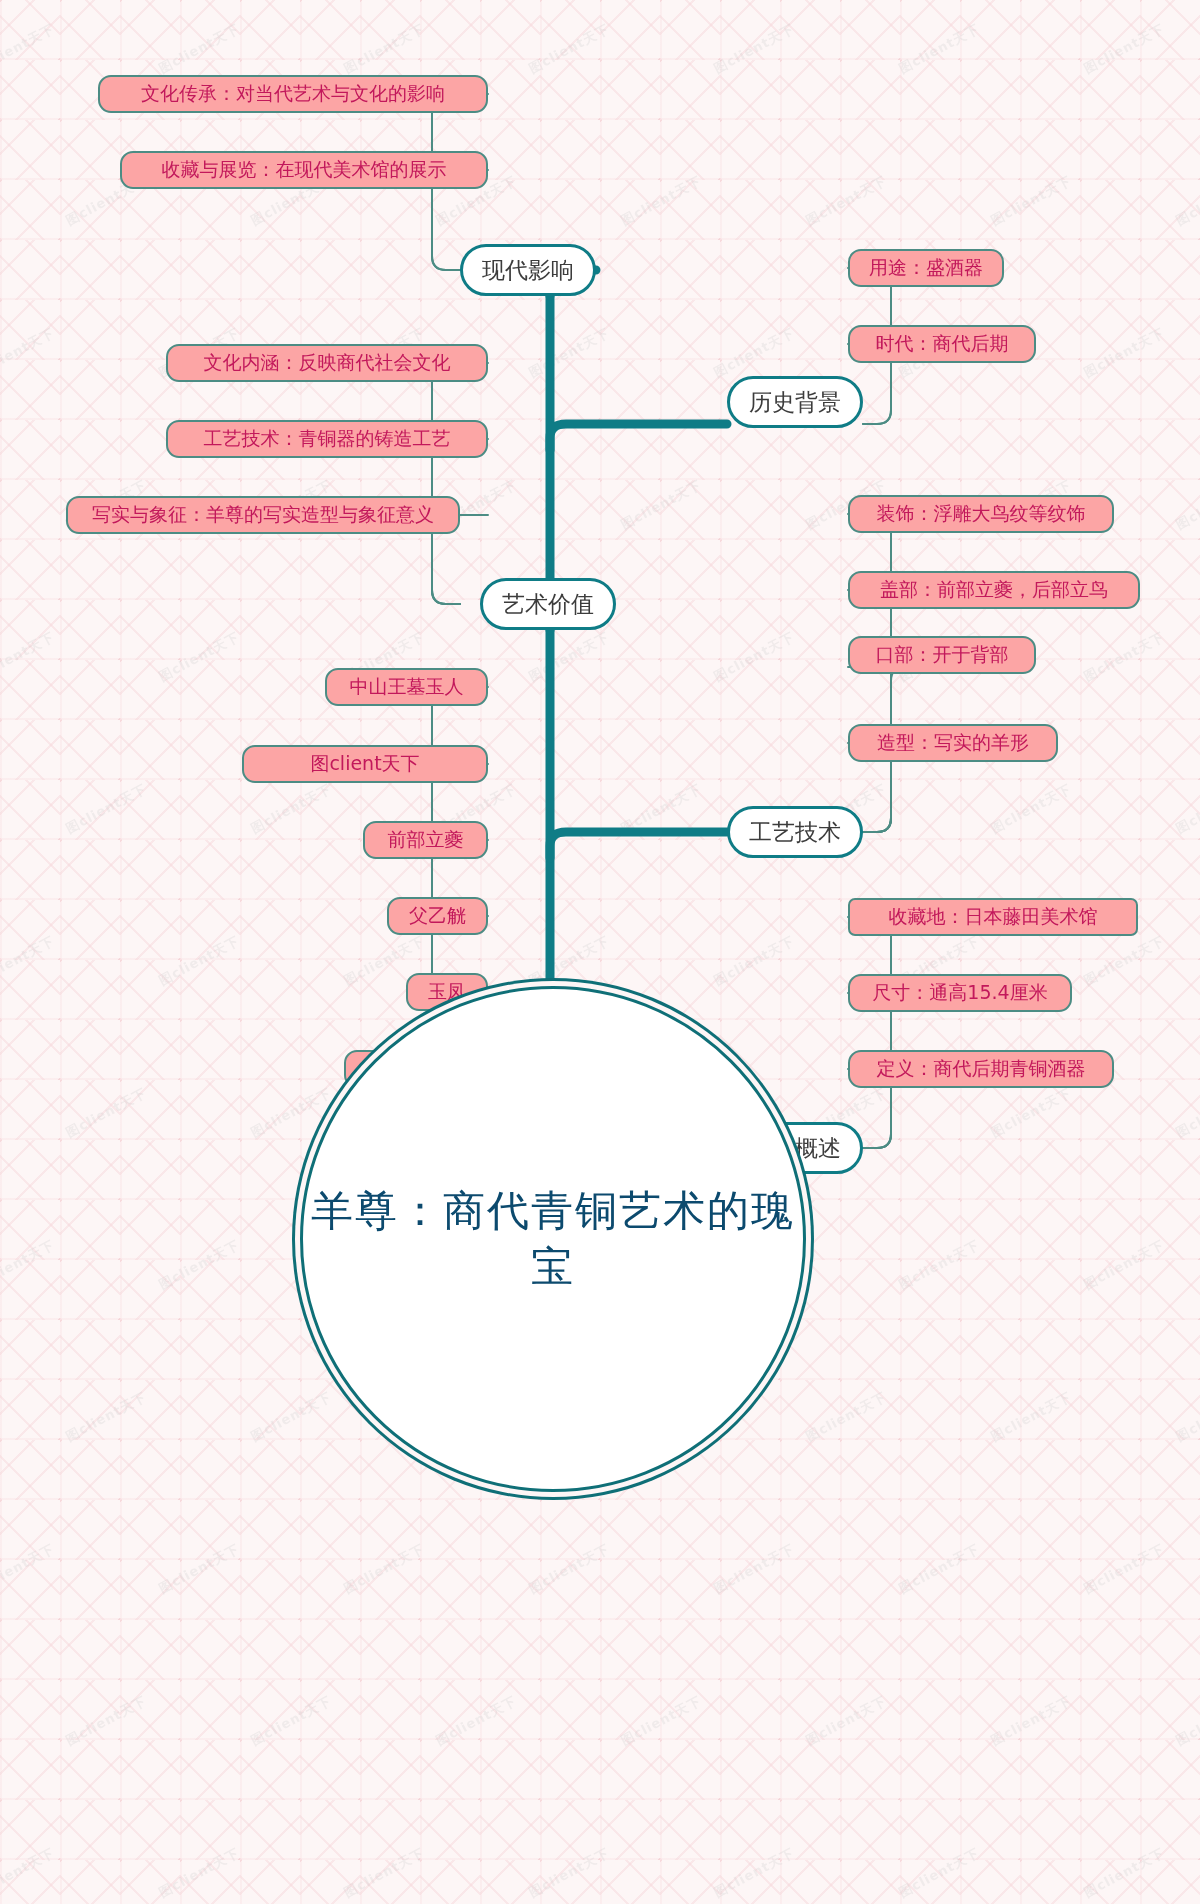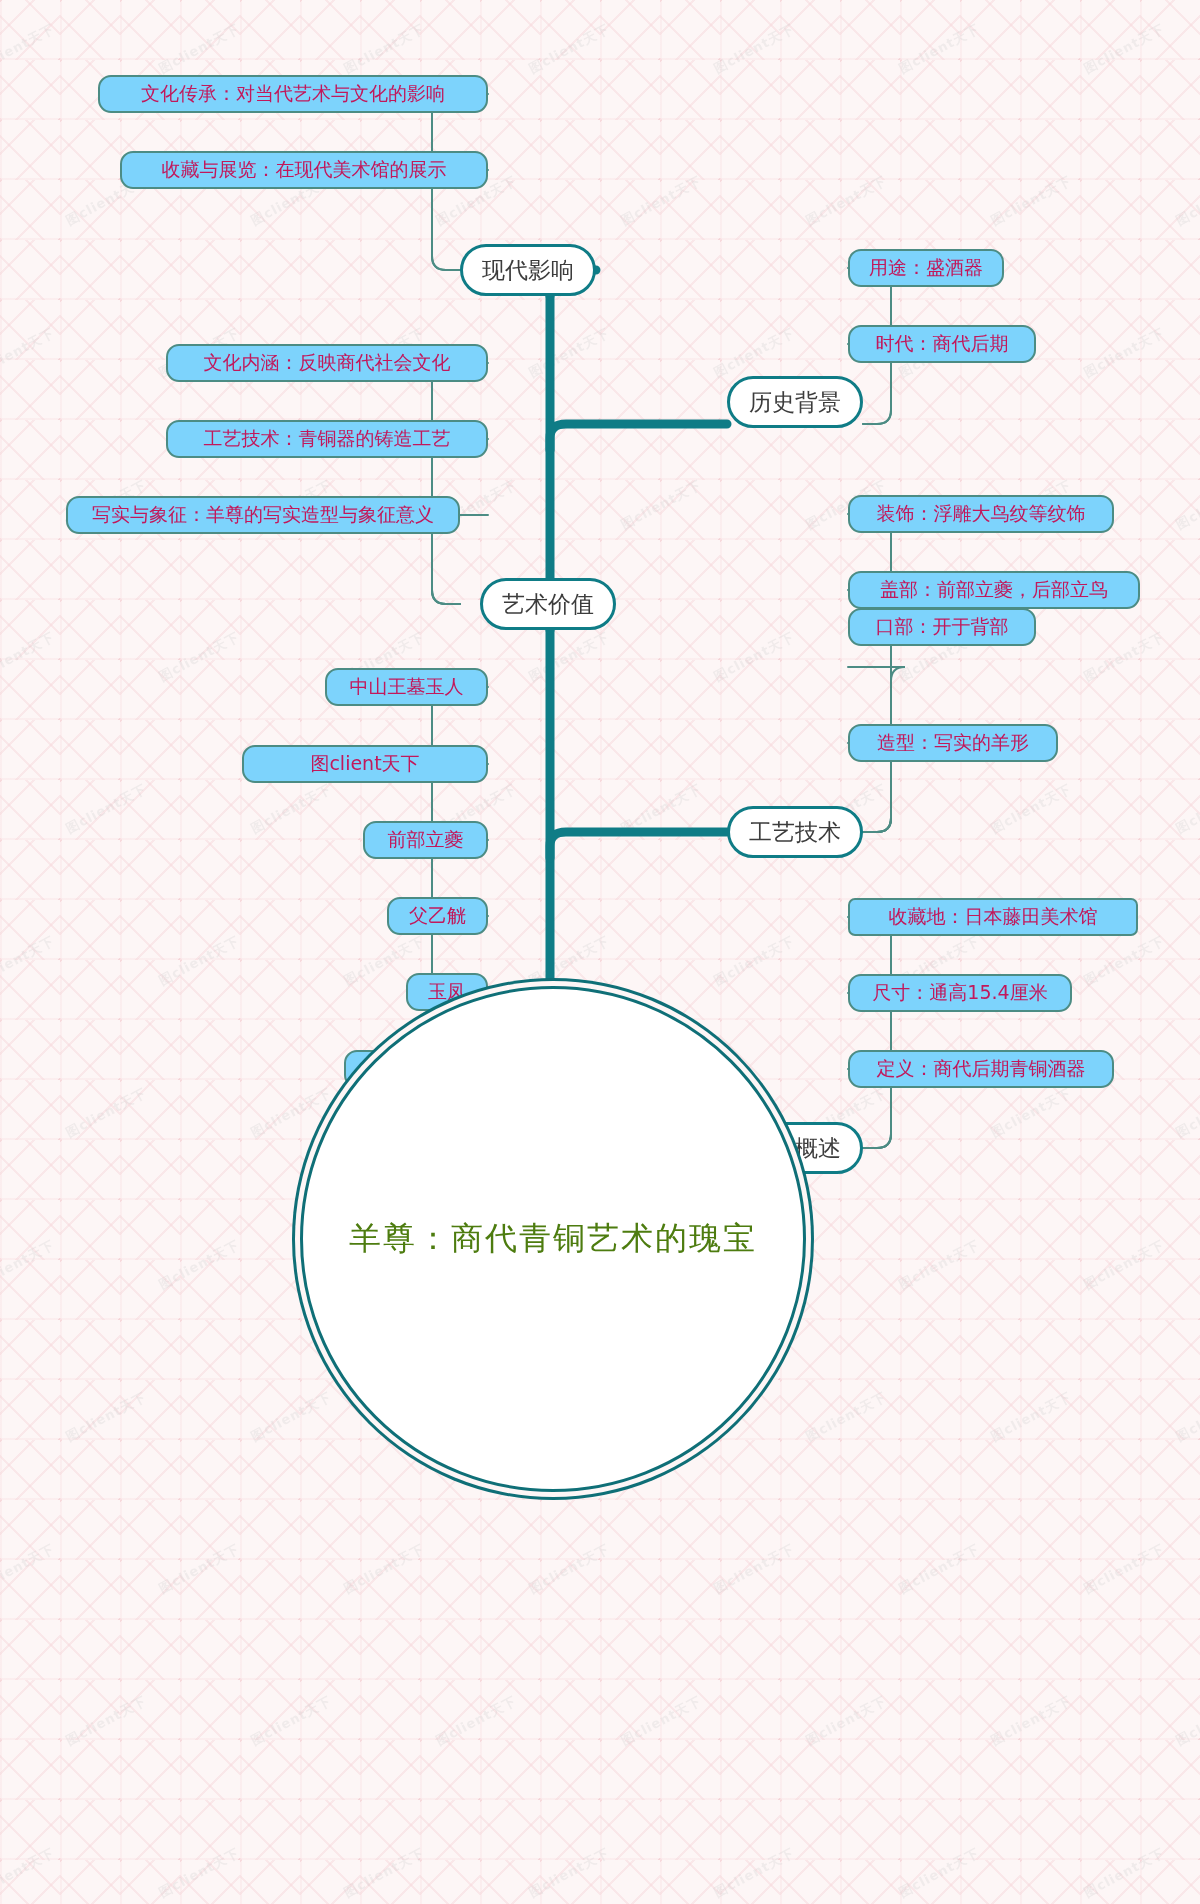--- a/index.html
+++ b/index.html
@@ -28,35 +28,35 @@
     position:absolute;color:#c9c9c9;font-size:13px;letter-spacing:1px;
     transform:rotate(-28deg);white-space:nowrap;font-weight:bold;opacity:.55;
   }
   
   #edges{position:absolute;inset:0;z-index:2;pointer-events:none;}
   
   .node{position:absolute;z-index:3;box-sizing:border-box;
     display:flex;align-items:center;justify-content:center;
     white-space:nowrap;}
   .leaf{
-    background:#7dd3fc;border:2.5px solid #4c8c84;border-radius:13px;
+    background:#fca5a5;border:2.5px solid #4c8c84;border-radius:13px;
     color:#c2185b;font-size:19px;padding:0 29px;height:38px;
   }
   .branch{
     background:#ffffff;border:3px solid #0f7c86;border-radius:26px;
     color:#3c3c3c;font-size:23px;padding:16px 20px;height:52px;
   }
   #center-node{
     position:absolute;z-index:3;left:300px;top:986px;width:500px;height:500px;
     border-radius:50%;background:#ffffff;border:3px solid #0f6f77;
     box-shadow:0 0 0 5px #fdf6f6, 0 0 0 8px #0f6f77;
     display:flex;align-items:center;justify-content:center;
   }
   #center-title{
-    color:#4d7c0f;font-size:32px;letter-spacing:2px;text-align:center;
+    color:#0c4a6e;font-size:42px;letter-spacing:2px;text-align:center;
   }
 </style>
 </head>
 <body>
 
 <div id="bg-pattern"></div>
 <div id="bg-watermarks">
     <span class="wm" style="left: -30px; top: 40px;">图client天下</span>
     <span class="wm" style="left: 155px; top: 40px;">图client天下</span>
     <span class="wm" style="left: 340px; top: 40px;">图client天下</span>
@@ -220,21 +220,21 @@
     </div>
     <div class="node leaf" style="left: 58px; top: 496px; width: 394px; margin-left: 8px;">
       <span>写实与象征：羊尊的写实造型与象征意义</span>
     </div>
     <div class="node leaf" style="left: 848px; top: 495px; width: 266px;">
       <span>装饰：浮雕大鸟纹等纹饰</span>
     </div>
     <div class="node leaf" style="left: 848px; top: 571px; width: 292px;">
       <span>盖部：前部立夔，后部立鸟</span>
     </div>
-    <div class="node leaf" style="left: 848px; top: 608px; width: 188px;">
+    <div class="node leaf" style="left: 848px; top: 636px; width: 188px;">
       <span>口部：开于背部</span>
     </div>
     <div class="node leaf" style="left: 848px; top: 724px; width: 210px;">
       <span>造型：写实的羊形</span>
     </div>
     <div class="node leaf" style="left: 325px; top: 668px; width: 163px;">
       <span>中山王墓玉人</span>
     </div>
     <div class="node leaf" style="left: 242px; top: 745px; width: 246px;">
       <span>图client天下</span>

